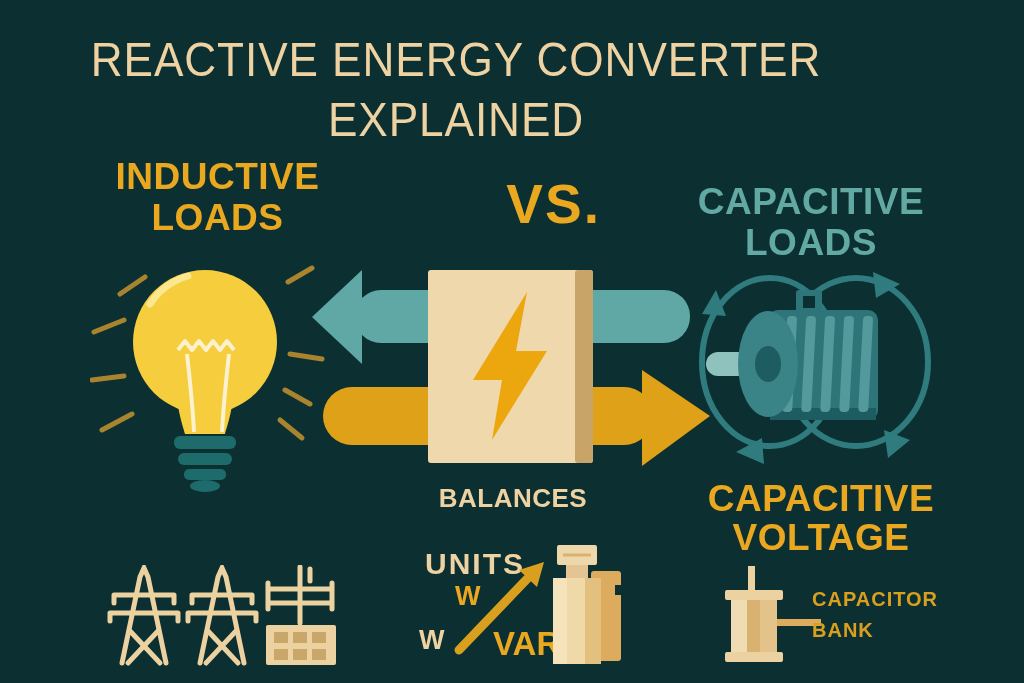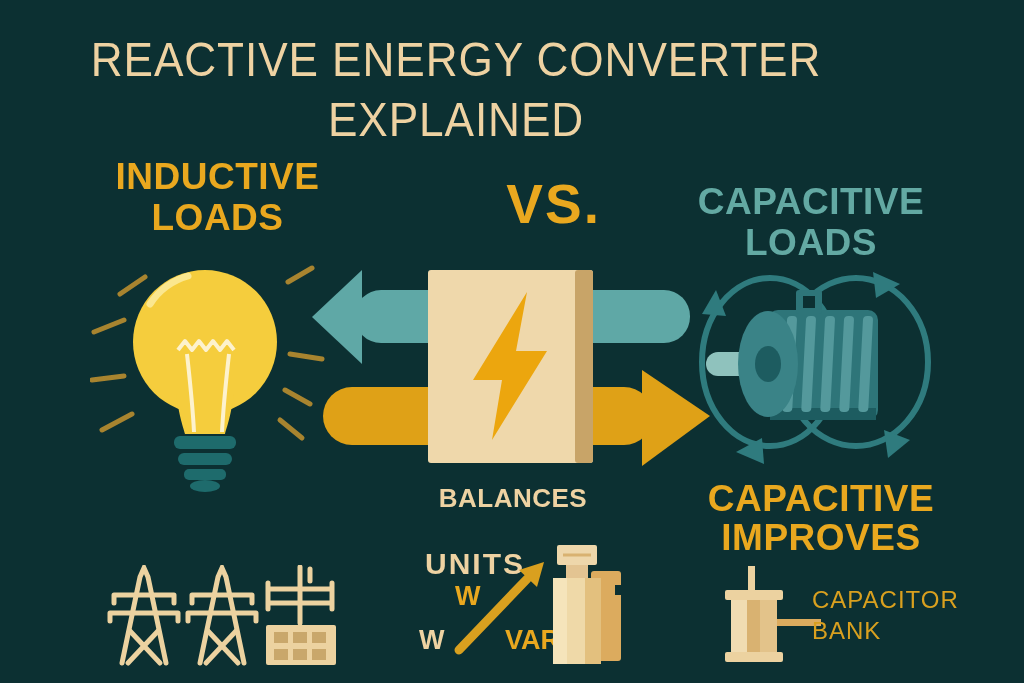--- a/index.html
+++ b/index.html
@@ -17,22 +17,22 @@
       color:var(--gold,#e9a81f);letter-spacing:2px}
   .benefit{font-weight:700;text-align:center;line-height:39px;font-size:37px;letter-spacing:.5px}
   #b-left{left:57px;top:479px;width:320px;color:var(--teal,#63a9a3)}
   #b-center{left:393px;top:479px;width:240px;color:var(--cream,#eed2a2);font-size:26px}
   #b-right{left:660px;top:479px;width:322px;color:var(--gold,#e9a81f)}
   .chart{left:405px;top:543px;width:255px;height:138px}
   .chart .lbl{position:absolute;font-weight:700}
   #units-lbl{left:20px;top:4px;font-size:30px;color:var(--cream,#eed2a2);letter-spacing:2px}
   #w-top{left:50px;top:38px;font-size:27px;color:var(--gold,#e9a81f)}
   #w-bottom{left:14px;top:82px;font-size:27px;color:var(--cream,#eed2a2)}
-  #var-lbl{left:100px;top:82px;font-size:27px;color:var(--gold,#e9a81f)}
-  .capbank-text{left:812px;top:584px;font-weight:400;font-size:24px;line-height:31px;
+  #var-lbl{left:88px;top:82px;font-size:33px;color:var(--gold,#e9a81f)}
+  .capbank-text{left:812px;top:584px;font-weight:700;font-size:20px;line-height:31px;
                 color:var(--deep_gold,#d9a01f);letter-spacing:1px}
   .capbank-text span{display:block}
   svg{display:block}
 </style>
 </head>
 <body>
 
 <div class="poster">
 
   <div class="abs title">
@@ -118,21 +118,21 @@
     <rect x="115" y="34" width="12" height="12" fill="var(--background,#0c3032)"></rect>
     <ellipse cx="80" cy="102" rx="30" ry="53" fill="var(--motor_mid,#3a8387)"></ellipse>
     <ellipse cx="80" cy="102" rx="13" ry="18" fill="var(--motor_dark,#1d5c60)"></ellipse>
   </svg>
 
   <div class="abs benefit" id="b-left">
   </div>
   <div class="abs benefit" id="b-center">BALANCES</div>
   <div class="abs benefit" id="b-right">
     <div>CAPACITIVE</div>
-    <div>IMPROVES</div>
+    <div>VOLTAGE</div>
   </div>
 
   <svg class="abs" style="left:106px;top:565px" width="232" height="102" viewBox="0 0 232 102">
     <g stroke="var(--icon_cream,#ecd2a0)" stroke-width="5" fill="none" stroke-linecap="round">
       <g>
         <path d="M16,98 L34,12 M60,98 L42,12 M34,12 L38,3 L42,12"></path>
         <path d="M8,30 H68 M8,30 V38 M68,30 V38"></path>
         <path d="M4,48 H72 M4,48 V56 M72,48 V56"></path>
         <path d="M24,66 L54,98 M52,66 L22,98"></path>
       </g>

